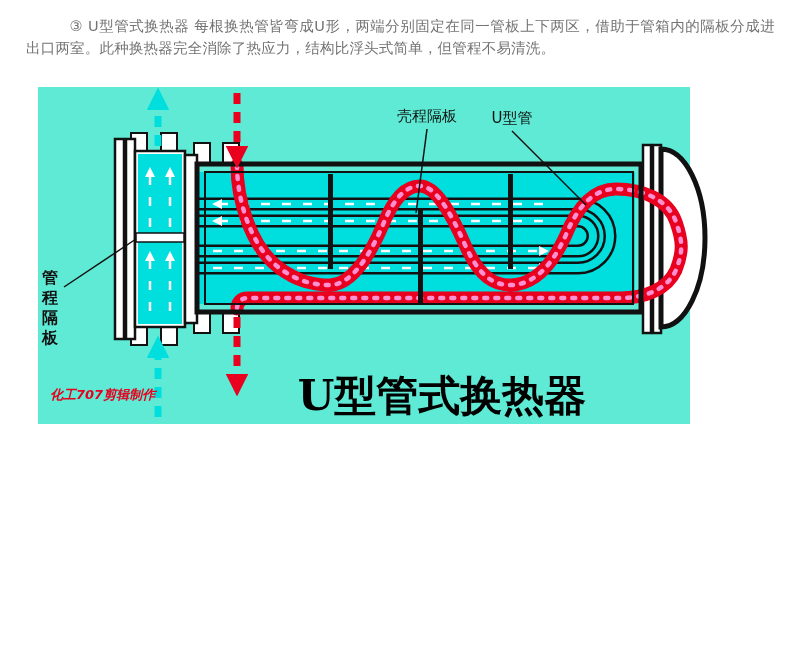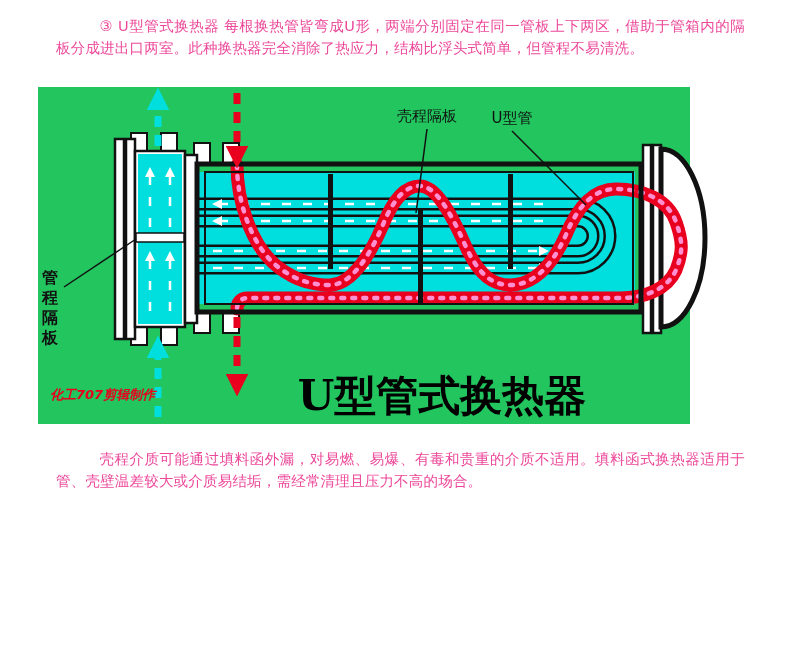--- a/index.html
+++ b/index.html
@@ -2,30 +2,30 @@
 <html><head>
 <meta charset="utf-8">
 <style>
   html,body{margin:0;padding:0;background:#ffffff;}
   .page{
     position:relative;width:801px;height:656px;background:#fff;
     font-family:"DejaVu Sans","Liberation Sans",sans-serif;
     overflow:hidden;box-sizing:border-box;
   }
   .para{
-    margin:0 56px;font-size:14.5px;line-height:22px;color:#ec4899;
+    margin:0 26px;font-size:14.5px;line-height:22px;color:#737373;
     text-indent:3em;letter-spacing:.2px;text-align:justify;font-weight:400;
   }
   .p1{padding-top:15px;}
   .p2{margin-top:33px;}
   .p3{margin-top:28px;}
   .p4{margin-top:24px;}
   .fig{
     position:relative;margin:28px 0 0 38px;width:652px;height:337px;
-    background:#22c55e;
+    background:#5eead4;
   }
   .fig svg{position:absolute;left:0;top:0;}
   .lbl{font:15px "DejaVu Sans",sans-serif;fill:#111;}
   .vlbl{font:700 16px "DejaVu Sans",sans-serif;fill:#111;}
   .title-text{font:700 42px "DejaVu Serif","Liberation Serif",serif;fill:#000;}
   .mark-text{font:italic 700 13px "DejaVu Sans",sans-serif;fill:#e8001e;}
 </style>
 </head>
 <body>
 
@@ -157,15 +157,14 @@
         <text class="vlbl" x="4" y="216">程</text>
         <text class="vlbl" x="4" y="236">隔</text>
         <text class="vlbl" x="4" y="256">板</text>
       </g>
 
       <text class="title-text" x="404" y="323" text-anchor="middle">U型管式换热器</text>
       <text class="mark-text" x="12" y="312">化工707剪辑制作</text>
     </svg>
   </figure>
 
-  <p class="para p4">壳程介质可能通过填料函外漏，对易燃、易爆、有毒和贵重的介质不适用。填料函式换热器适用于管、壳壁温差较大或介质易结垢，需经常清理且压力不高的场合。</p>
 
 </div>
 
 </body></html>

